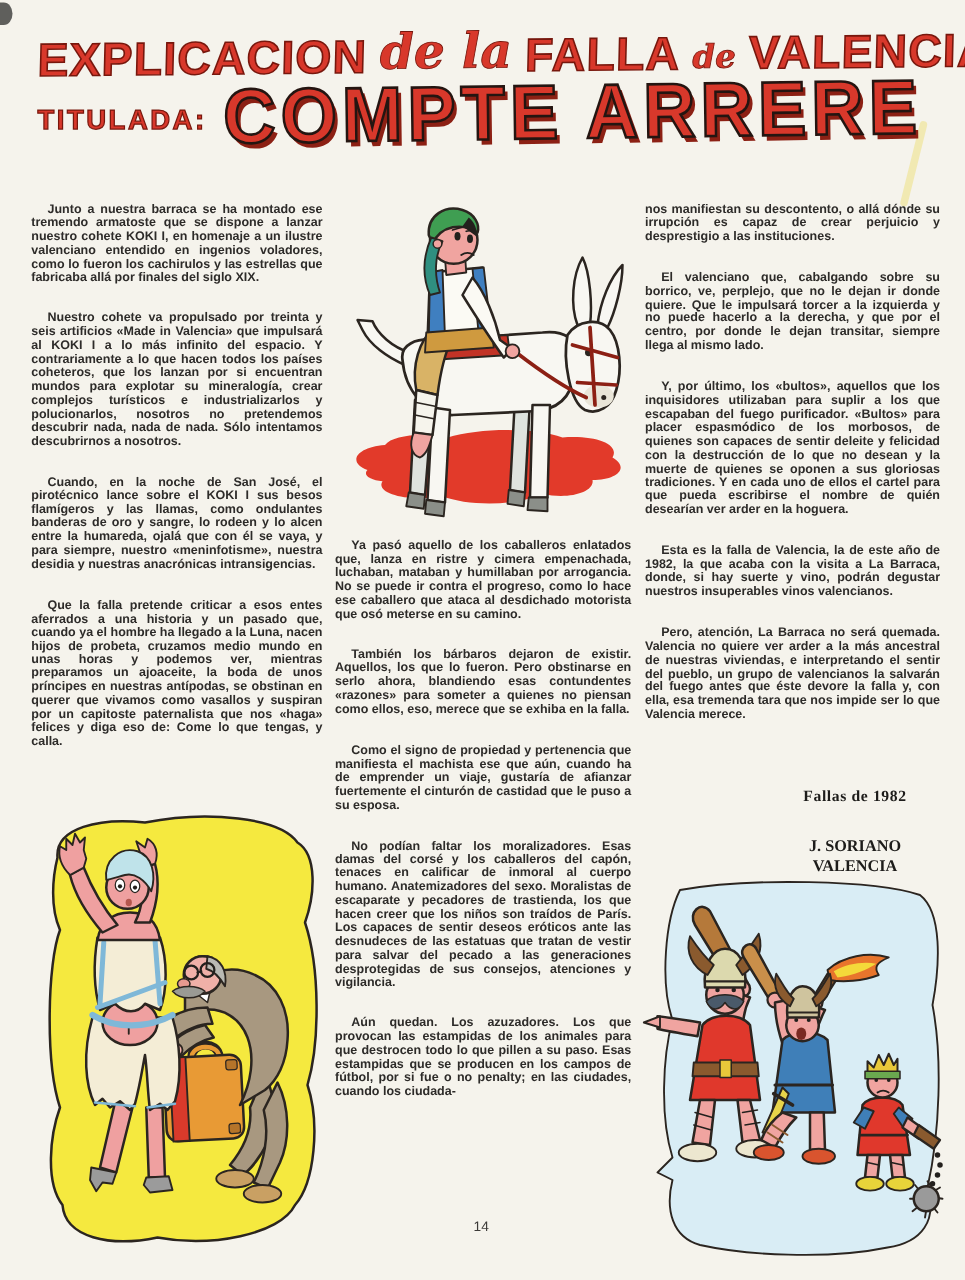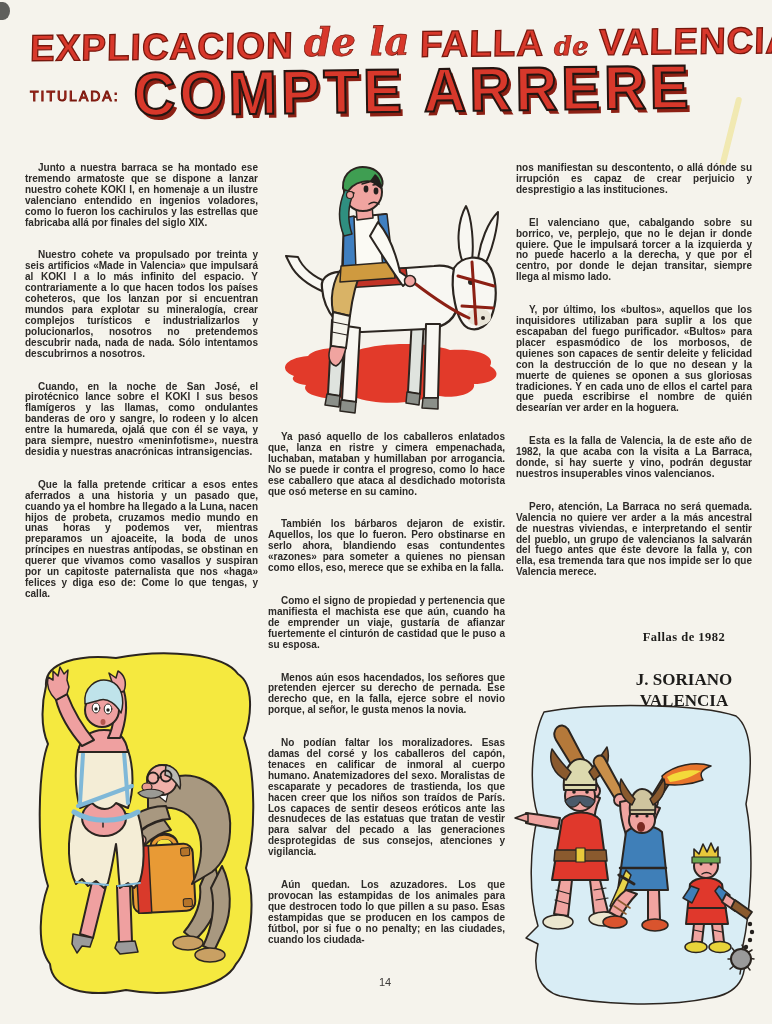--- a/index.html
+++ b/index.html
@@ -12,37 +12,37 @@
 
   
   .title{position:absolute;left:30px;top:22px;width:732px;color:#d8382b;}
   .t1{display:flex;align-items:flex-end;gap:10px;transform:rotate(-0.6deg);white-space:nowrap;}
   .tb{font-weight:700;font-size:37px;letter-spacing:1px;line-height:1;
       -webkit-text-stroke:1.3px #77170d;transform:skewX(-2deg);}
   .ts{font-family:"DejaVu Serif",serif;font-style:italic;font-weight:700;font-size:39px;
       line-height:1;-webkit-text-stroke:.7px #77170d;padding-bottom:2px;}
   .ts.small{font-size:26px;}
   .t2{display:flex;align-items:center;gap:14px;margin-top:4px;white-space:nowrap;}
-  .titulada{font-weight:400;font-size:14px;letter-spacing:2px;-webkit-text-stroke:1px #77170d;}
+  .titulada{font-weight:700;font-size:22px;letter-spacing:2px;-webkit-text-stroke:1px #77170d;}
   .tmain{font-weight:700;font-size:58px;letter-spacing:4px;line-height:1;
          -webkit-text-stroke:2px #241511;text-shadow:3px 4px 0 #8c2014;
          transform:rotate(-0.8deg) scaleY(1.06);transform-origin:left bottom;}
 
   
   .coltext{position:absolute;font-size:10px;line-height:10.9px;font-weight:bold;}
   .coltext p{margin:0 0 22px;text-indent:13px;text-align:justify;}
   .coltext p.cont{text-indent:0;}
   #col1{left:25px;top:163px;width:233px;}
   #col2{left:268px;top:432px;width:237px;}
   #col3{left:516px;top:163px;width:236px;}
 
   .sig{position:absolute;left:596px;top:630px;width:176px;text-align:center;
        font-family:"Liberation Serif",serif;font-weight:700;color:#1d1c1a;}
   .sig .s1{font-size:12.5px;margin-bottom:24px;letter-spacing:.5px;}
-  .sig .s2{font-size:17px;line-height:1.25;}
+  .sig .s2{font-size:13px;line-height:1.25;}
 
   .pageno{position:absolute;left:360px;top:976px;width:50px;text-align:center;
           font-size:11px;color:#3c3a38;}
 
   
   figure{margin:0;position:absolute;}
   #fig-donkey{left:266px;top:160px;width:240px;height:266px;}
   #fig-corset{left:16px;top:646px;width:244px;height:362px;}
   #fig-vikings{left:514px;top:698px;width:246px;height:318px;}
   figure svg{display:block;width:100%;height:100%;}
@@ -72,21 +72,20 @@
     <p>Junto a nuestra barraca se ha montado ese tremendo armatoste que se dispone a lanzar nuestro cohete KOKI I, en homenaje a un ilustre valenciano entendido en ingenios voladores, como lo fueron los cachirulos y las estrellas que fabricaba allá por finales del siglo XIX.</p>
     <p>Nuestro cohete va propulsado por treinta y seis artificios «Made in Valencia» que impulsará al KOKI I a lo más infinito del espacio. Y contrariamente a lo que hacen todos los países coheteros, que los lanzan por si encuentran mundos para explotar su mineralogía, crear complejos turísticos e industrializarlos y polucionarlos, nosotros no pretendemos descubrir nada, nada de nada. Sólo intentamos descubrirnos a nosotros.</p>
     <p>Cuando, en la noche de San José, el pirotécnico lance sobre el KOKI I sus besos flamígeros y las llamas, como ondulantes banderas de oro y sangre, lo rodeen y lo alcen entre la humareda, ojalá que con él se vaya, y para siempre, nuestro «meninfotisme», nuestra desidia y nuestras anacrónicas intransigencias.</p>
     <p>Que la falla pretende criticar a esos entes aferrados a una historia y un pasado que, cuando ya el hombre ha llegado a la Luna, nacen hijos de probeta, cruzamos medio mundo en unas horas y podemos ver, mientras preparamos un ajoaceite, la boda de unos príncipes en nuestras antípodas, se obstinan en querer que vivamos como vasallos y suspiran por un capitoste paternalista que nos «haga» felices y diga eso de: Come lo que tengas, y calla.</p>
   </section>
 
   <section id="col2" class="coltext">
     <p>Ya pasó aquello de los caballeros enlatados que, lanza en ristre y cimera empenachada, luchaban, mataban y humillaban por arrogancia. No se puede ir contra el progreso, como lo hace ese caballero que ataca al desdichado motorista que osó meterse en su camino.</p>
     <p>También los bárbaros dejaron de existir. Aquellos, los que lo fueron. Pero obstinarse en serlo ahora, blandiendo esas contundentes «razones» para someter a quienes no piensan como ellos, eso, merece que se exhiba en la falla.</p>
     <p>Como el signo de propiedad y pertenencia que manifiesta el machista ese que aún, cuando ha de emprender un viaje, gustaría de afianzar fuertemente el cinturón de castidad que le puso a su esposa.</p>
-    <p>Menos aún esos hacendados, los señores que pretenden ejercer su derecho de pernada. Ese derecho que, en la falla, ejerce sobre el novio porque, al señor, le gusta menos la novia.</p>
     <p>No podían faltar los moralizadores. Esas damas del corsé y los caballeros del capón, tenaces en calificar de inmoral al cuerpo humano. Anatemizadores del sexo. Moralistas de escaparate y pecadores de trastienda, los que hacen creer que los niños son traídos de París. Los capaces de sentir deseos eróticos ante las desnudeces de las estatuas que tratan de vestir para salvar del pecado a las generaciones desprotegidas de sus consejos, atenciones y vigilancia.</p>
     <p>Aún quedan. Los azuzadores. Los que provocan las estampidas de los animales para que destrocen todo lo que pillen a su paso. Esas estampidas que se producen en los campos de fútbol, por si fue o no penalty; en las ciudades, cuando los ciudada-</p>
   </section>
 
   <section id="col3" class="coltext">
     <p class="cont">nos manifiestan su descontento, o allá dónde su irrupción es capaz de crear perjuicio y desprestigio a las instituciones.</p>
     <p>El valenciano que, cabalgando sobre su borrico, ve, perplejo, que no le dejan ir donde quiere. Que le impulsará torcer a la izquierda y no puede hacerlo a la derecha, y que por el centro, por donde le dejan transitar, siempre llega al mismo lado.</p>
     <p>Y, por último, los «bultos», aquellos que los inquisidores utilizaban para suplir a los que escapaban del fuego purificador. «Bultos» para placer espasmódico de los morbosos, de quienes son capaces de sentir deleite y felicidad con la destrucción de lo que no desean y la muerte de quienes se oponen a sus gloriosas tradiciones. Y en cada uno de ellos el cartel para que pueda escribirse el nombre de quién desearían ver arder en la hoguera.</p>
     <p>Esta es la falla de Valencia, la de este año de 1982, la que acaba con la visita a La Barraca, donde, si hay suerte y vino, podrán degustar nuestros insuperables vinos valencianos.</p>
     <p>Pero, atención, La Barraca no será quemada. Valencia no quiere ver arder a la más ancestral de nuestras viviendas, e interpretando el sentir del pueblo, un grupo de valencianos la salvarán del fuego antes que éste devore la falla y, con ella, esa tremenda tara que nos impide ser lo que Valencia merece.</p>

